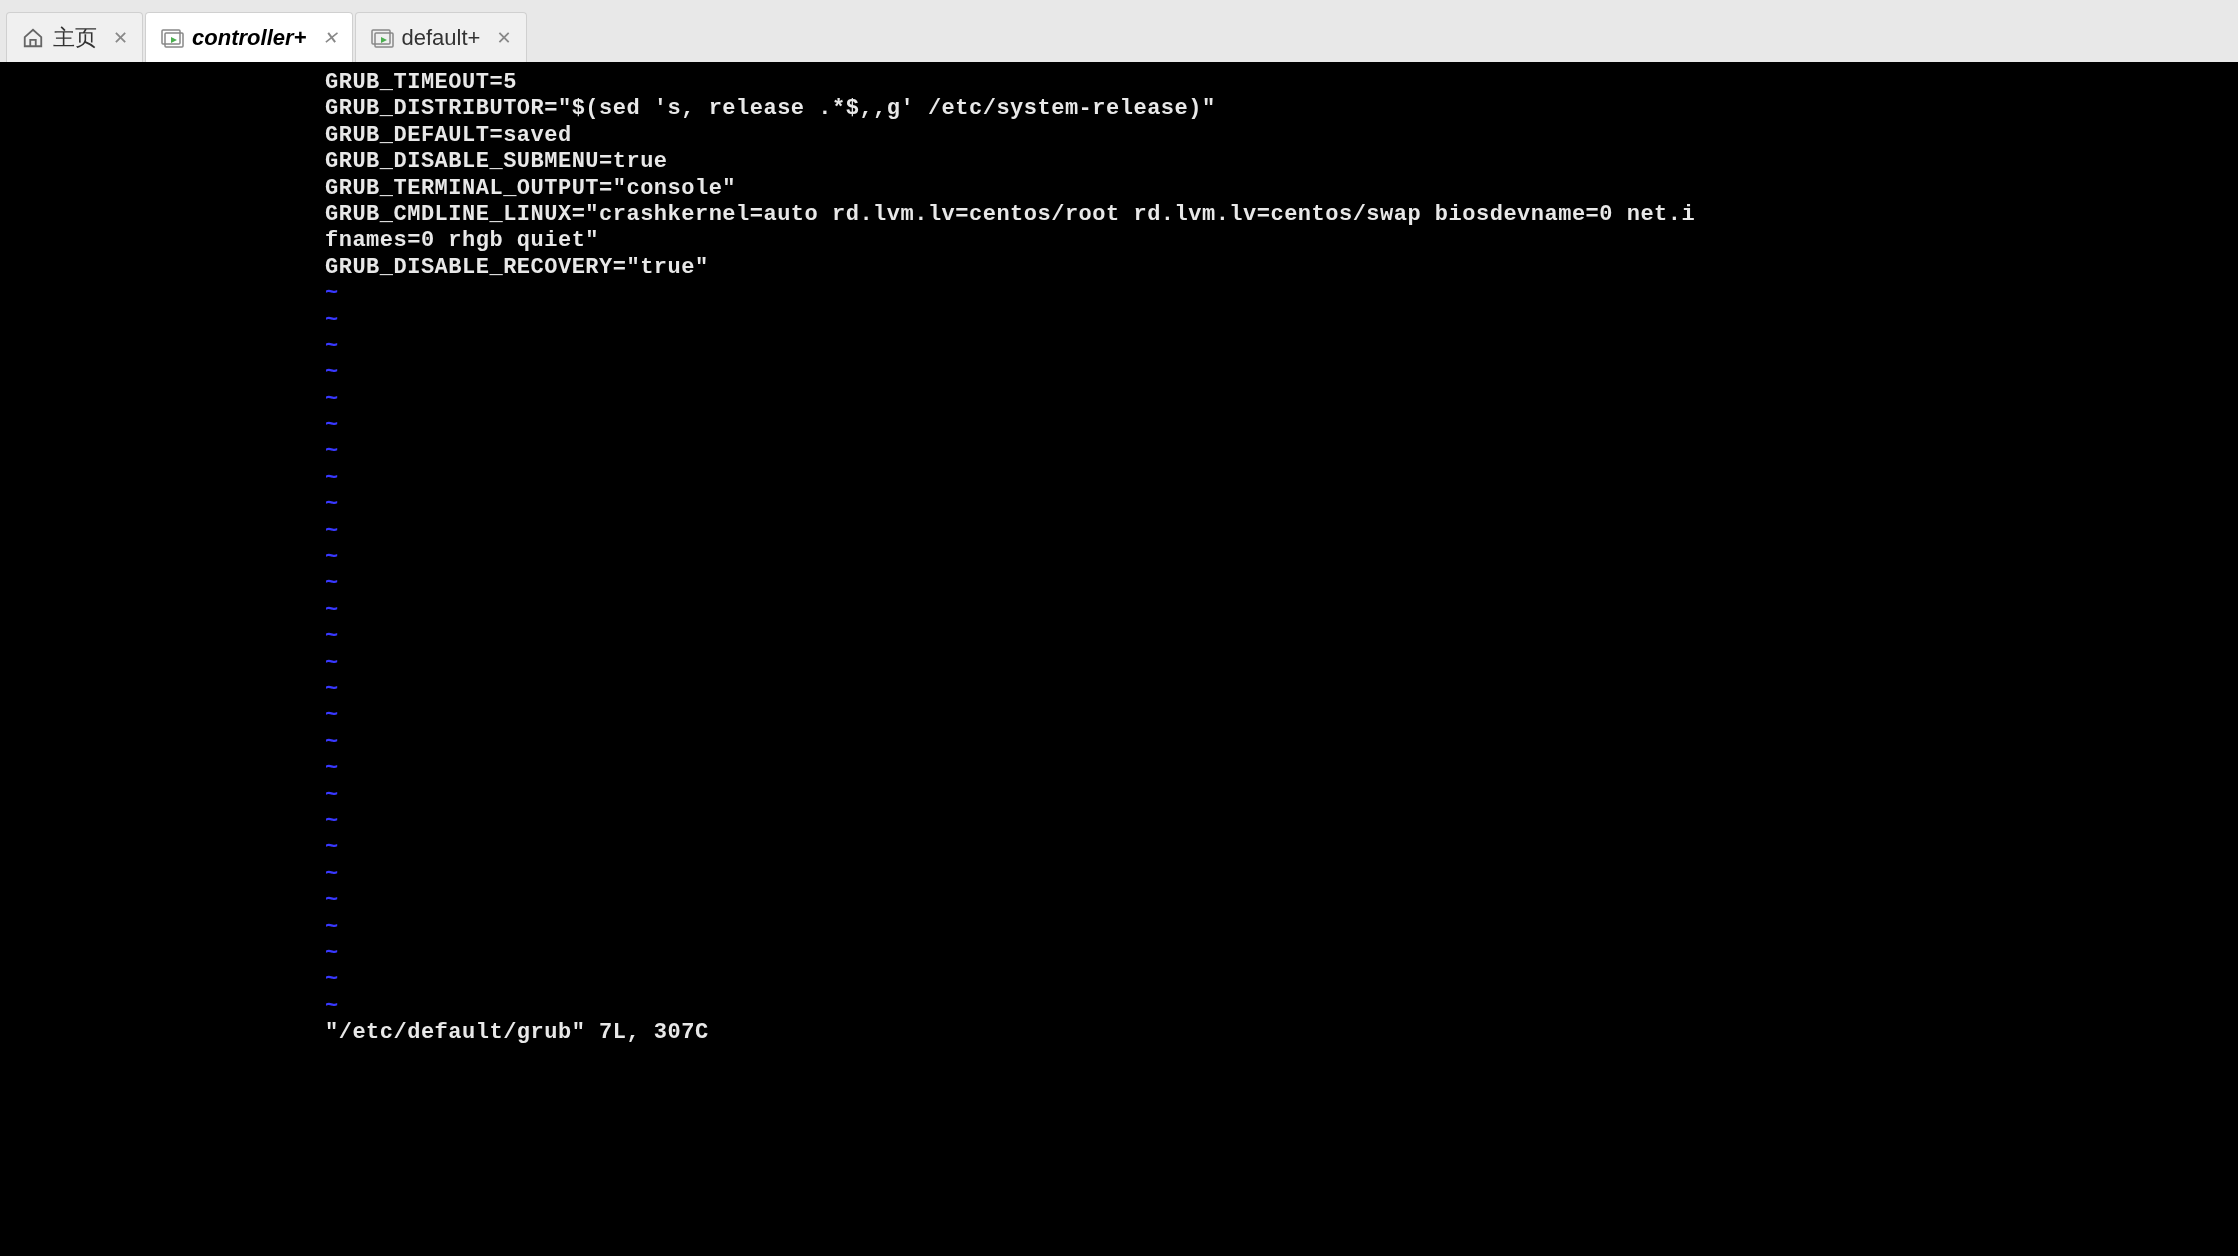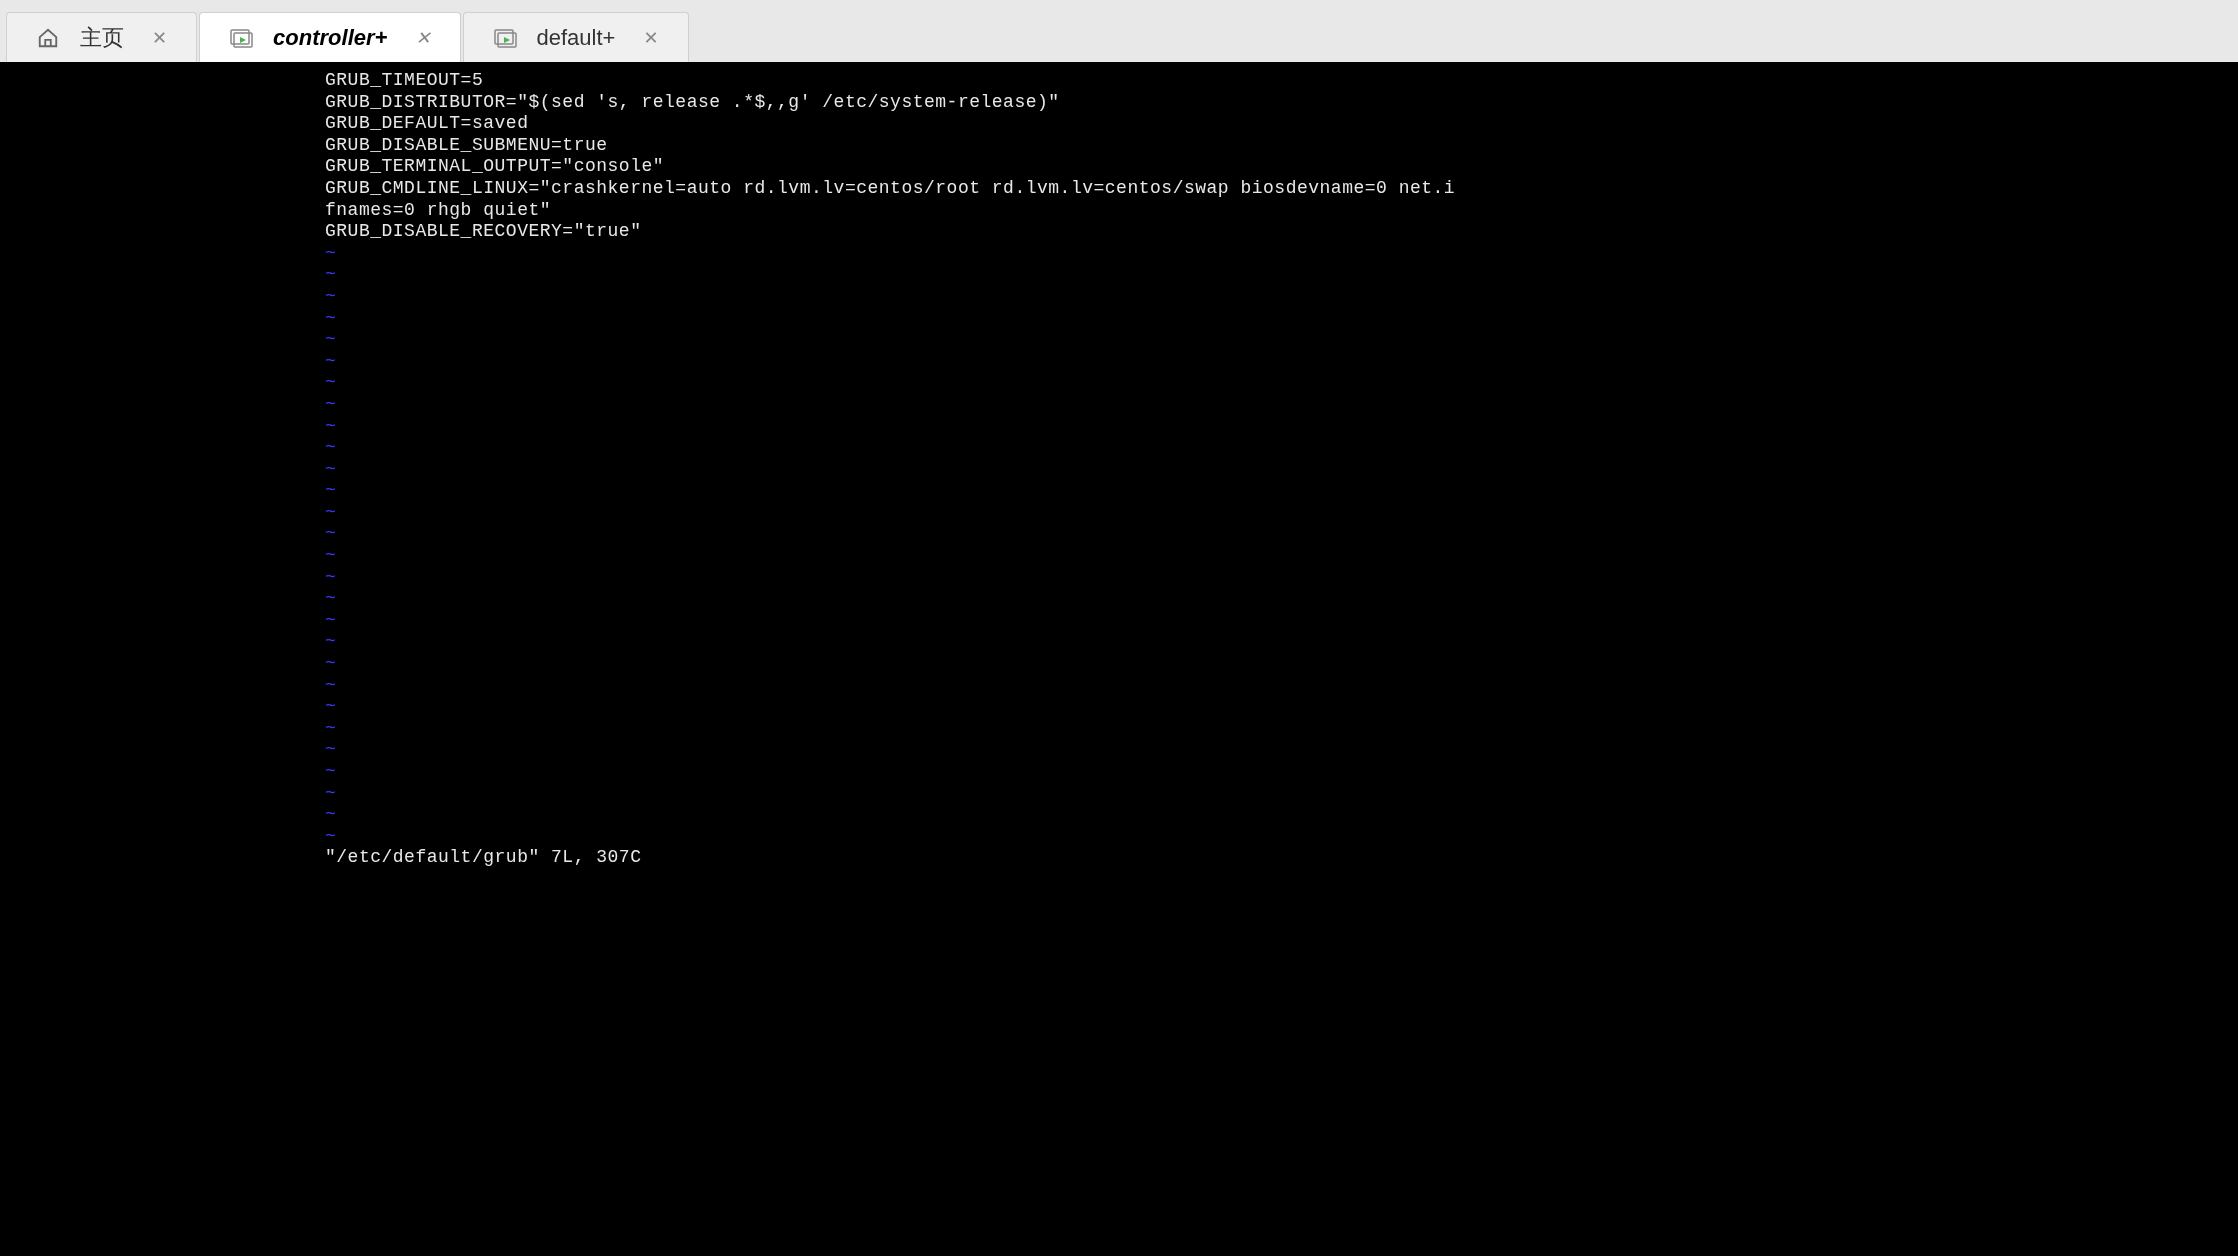--- a/index.html
+++ b/index.html
@@ -17,30 +17,30 @@
     .tab-bar {
       display: flex;
       background: #e8e8e8;
       height: 62px;
       align-items: flex-end;
       padding: 0 6px;
     }
     .tab {
       display: flex;
       align-items: center;
-      padding: 10px 29px;
+      padding: 10px 14px;
       background: #f0f0f0;
       border: 1px solid #d0d0d0;
       border-bottom: none;
       border-radius: 4px 4px 0 0;
       margin-right: 2px;
       font-size: 22px;
       cursor: pointer;
       height: 50px;
-      gap: 20px;
+      gap: 8px;
       text-align: center;
     }
     .tab.active {
       background: #ffffff;
       font-weight: bold;
       font-style: italic;
     }
     .tab-icon {
       display: inline-flex;
       align-items: center;
@@ -58,22 +58,22 @@
       color: #888;
       font-size: 18px;
       font-weight: normal;
       margin-left: 8px;
       cursor: pointer;
     }
     .terminal {
       background: #000;
       color: #dcdcdc;
       font-family: "Courier New", monospace;
-      font-size: 18px;
-      font-weight: normal;
+      font-size: 22px;
+      font-weight: bold;
       line-height: 1.2;
       padding: 8px 0 8px 325px;
       height: calc(100% - 62px);
       white-space: pre;
       overflow: hidden;
       letter-spacing: 0.5px;
     }
     .file-content {
       color: #e8e8e8;
     }

